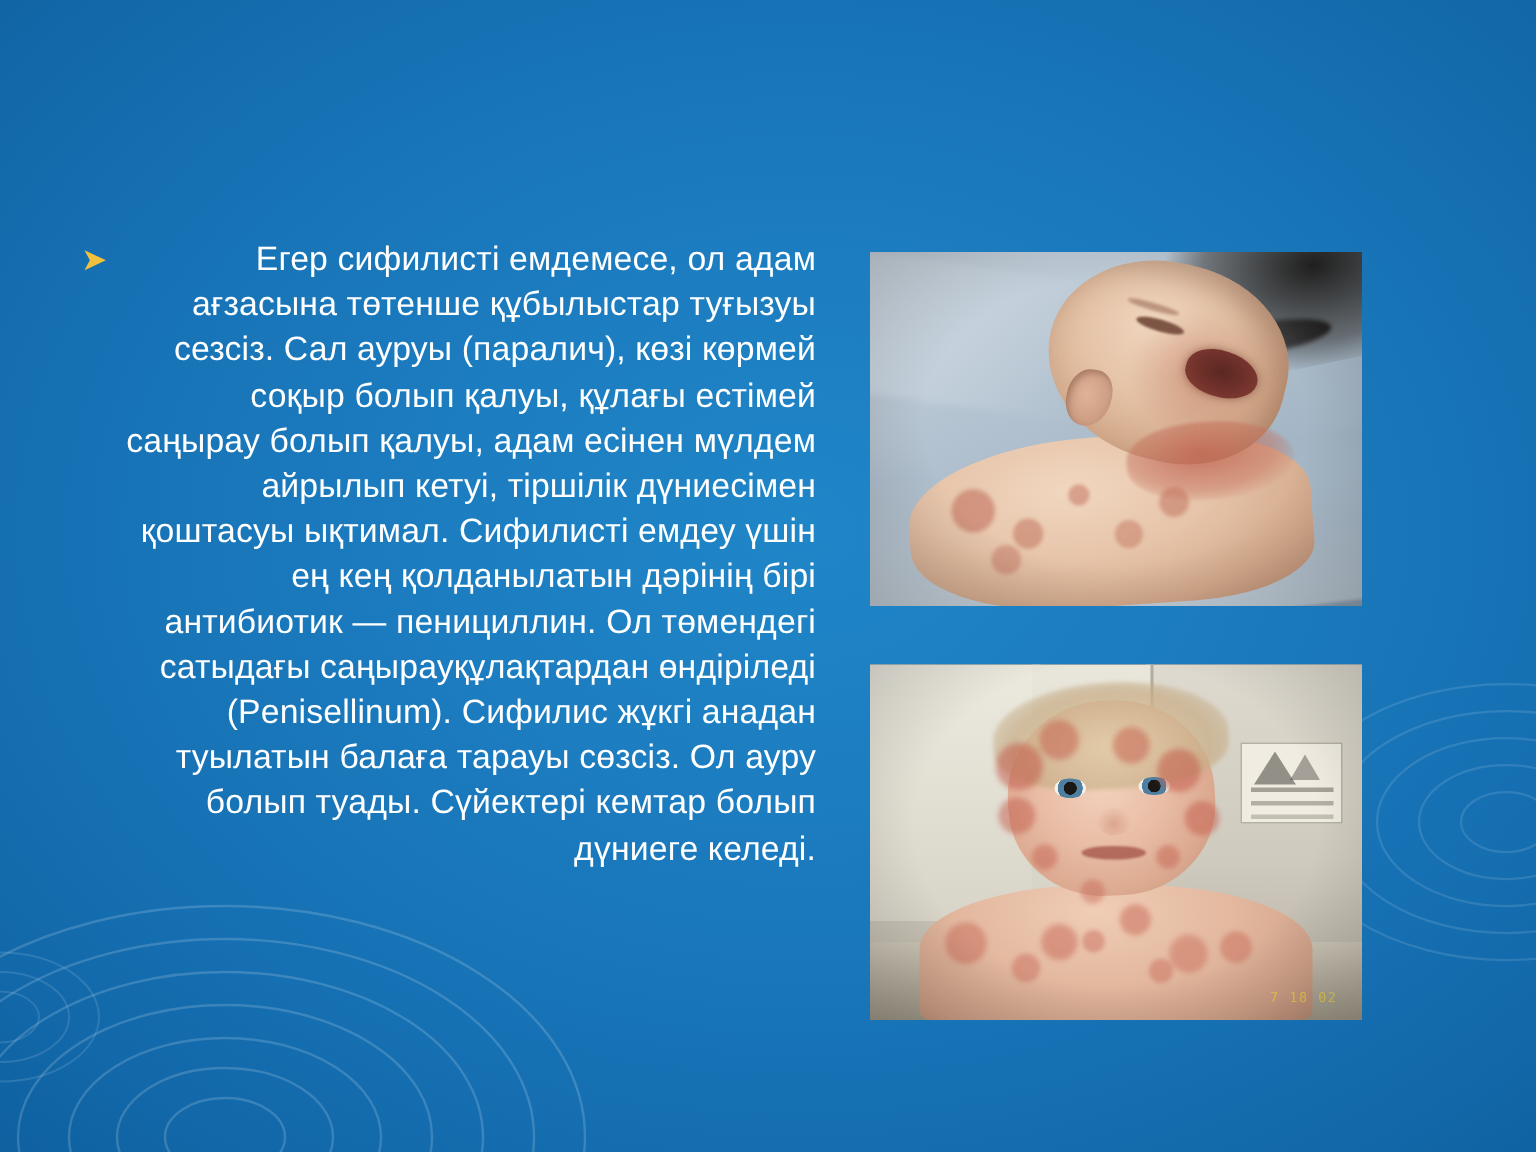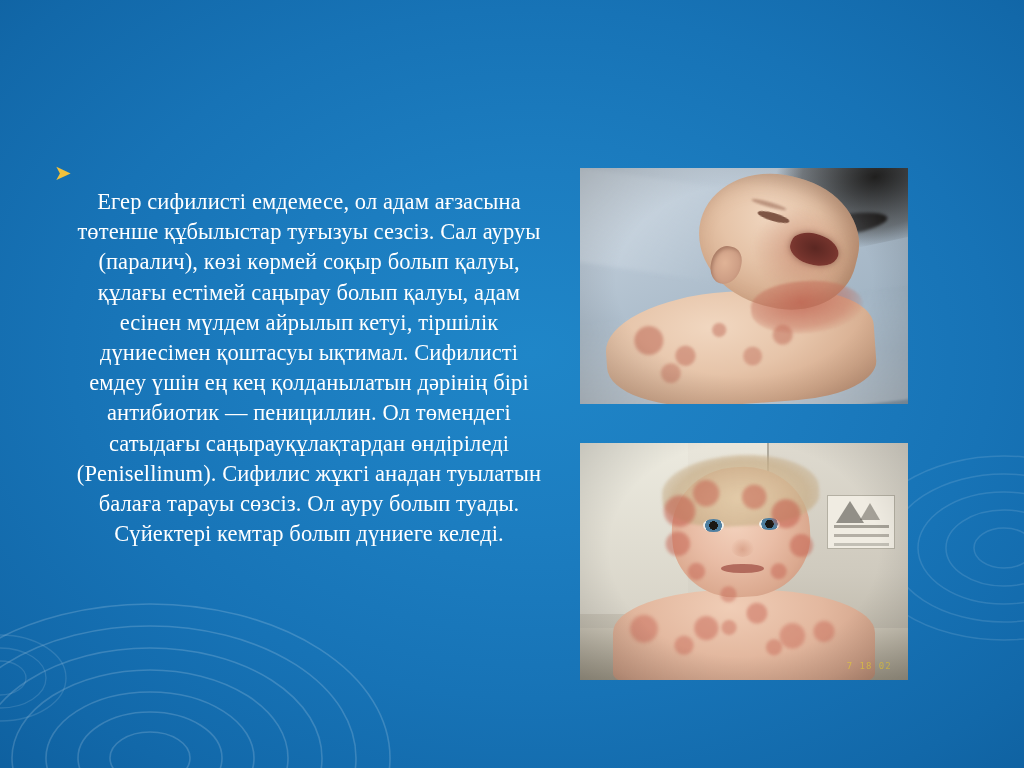--- a/index.html
+++ b/index.html
@@ -68,24 +68,23 @@
     line-height: 30px;
     font-family: "DejaVu Sans", sans-serif;
     padding-left: 10px;
     box-sizing: border-box;
   }
   .bullet-text {
     flex: 1 1 auto;
     color: #ffffff;
     font-size: 22.5px;
     line-height: 30.2px;
-    font-family: Liberation Serif, serif;
-    text-align: center;
+    font-family: Liberation Sans, sans-serif;
+    text-align: right;
     letter-spacing: 0.1px;
-    margin-top: 29px;
   }
 
   
   .photo {
     position: absolute;
     overflow: hidden;
     background: #7d6a58;
   }
   .photo-top {
     left: 580px;

